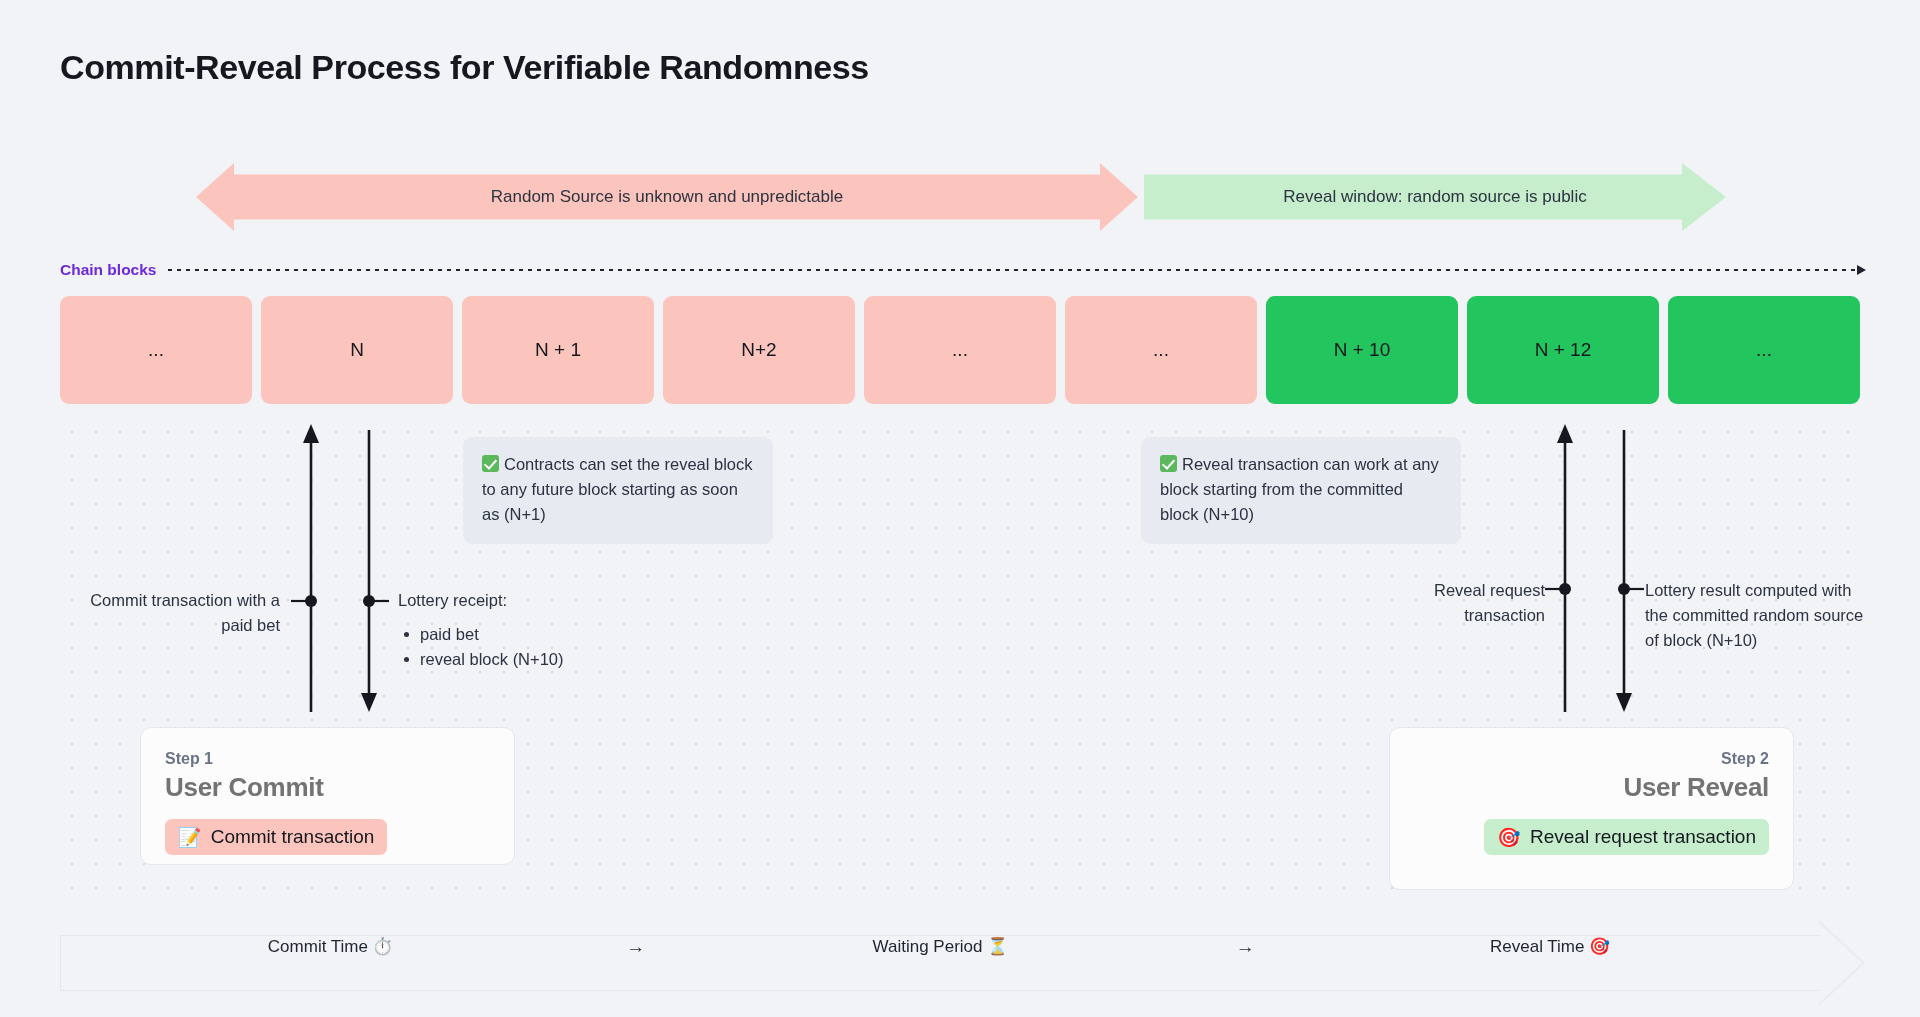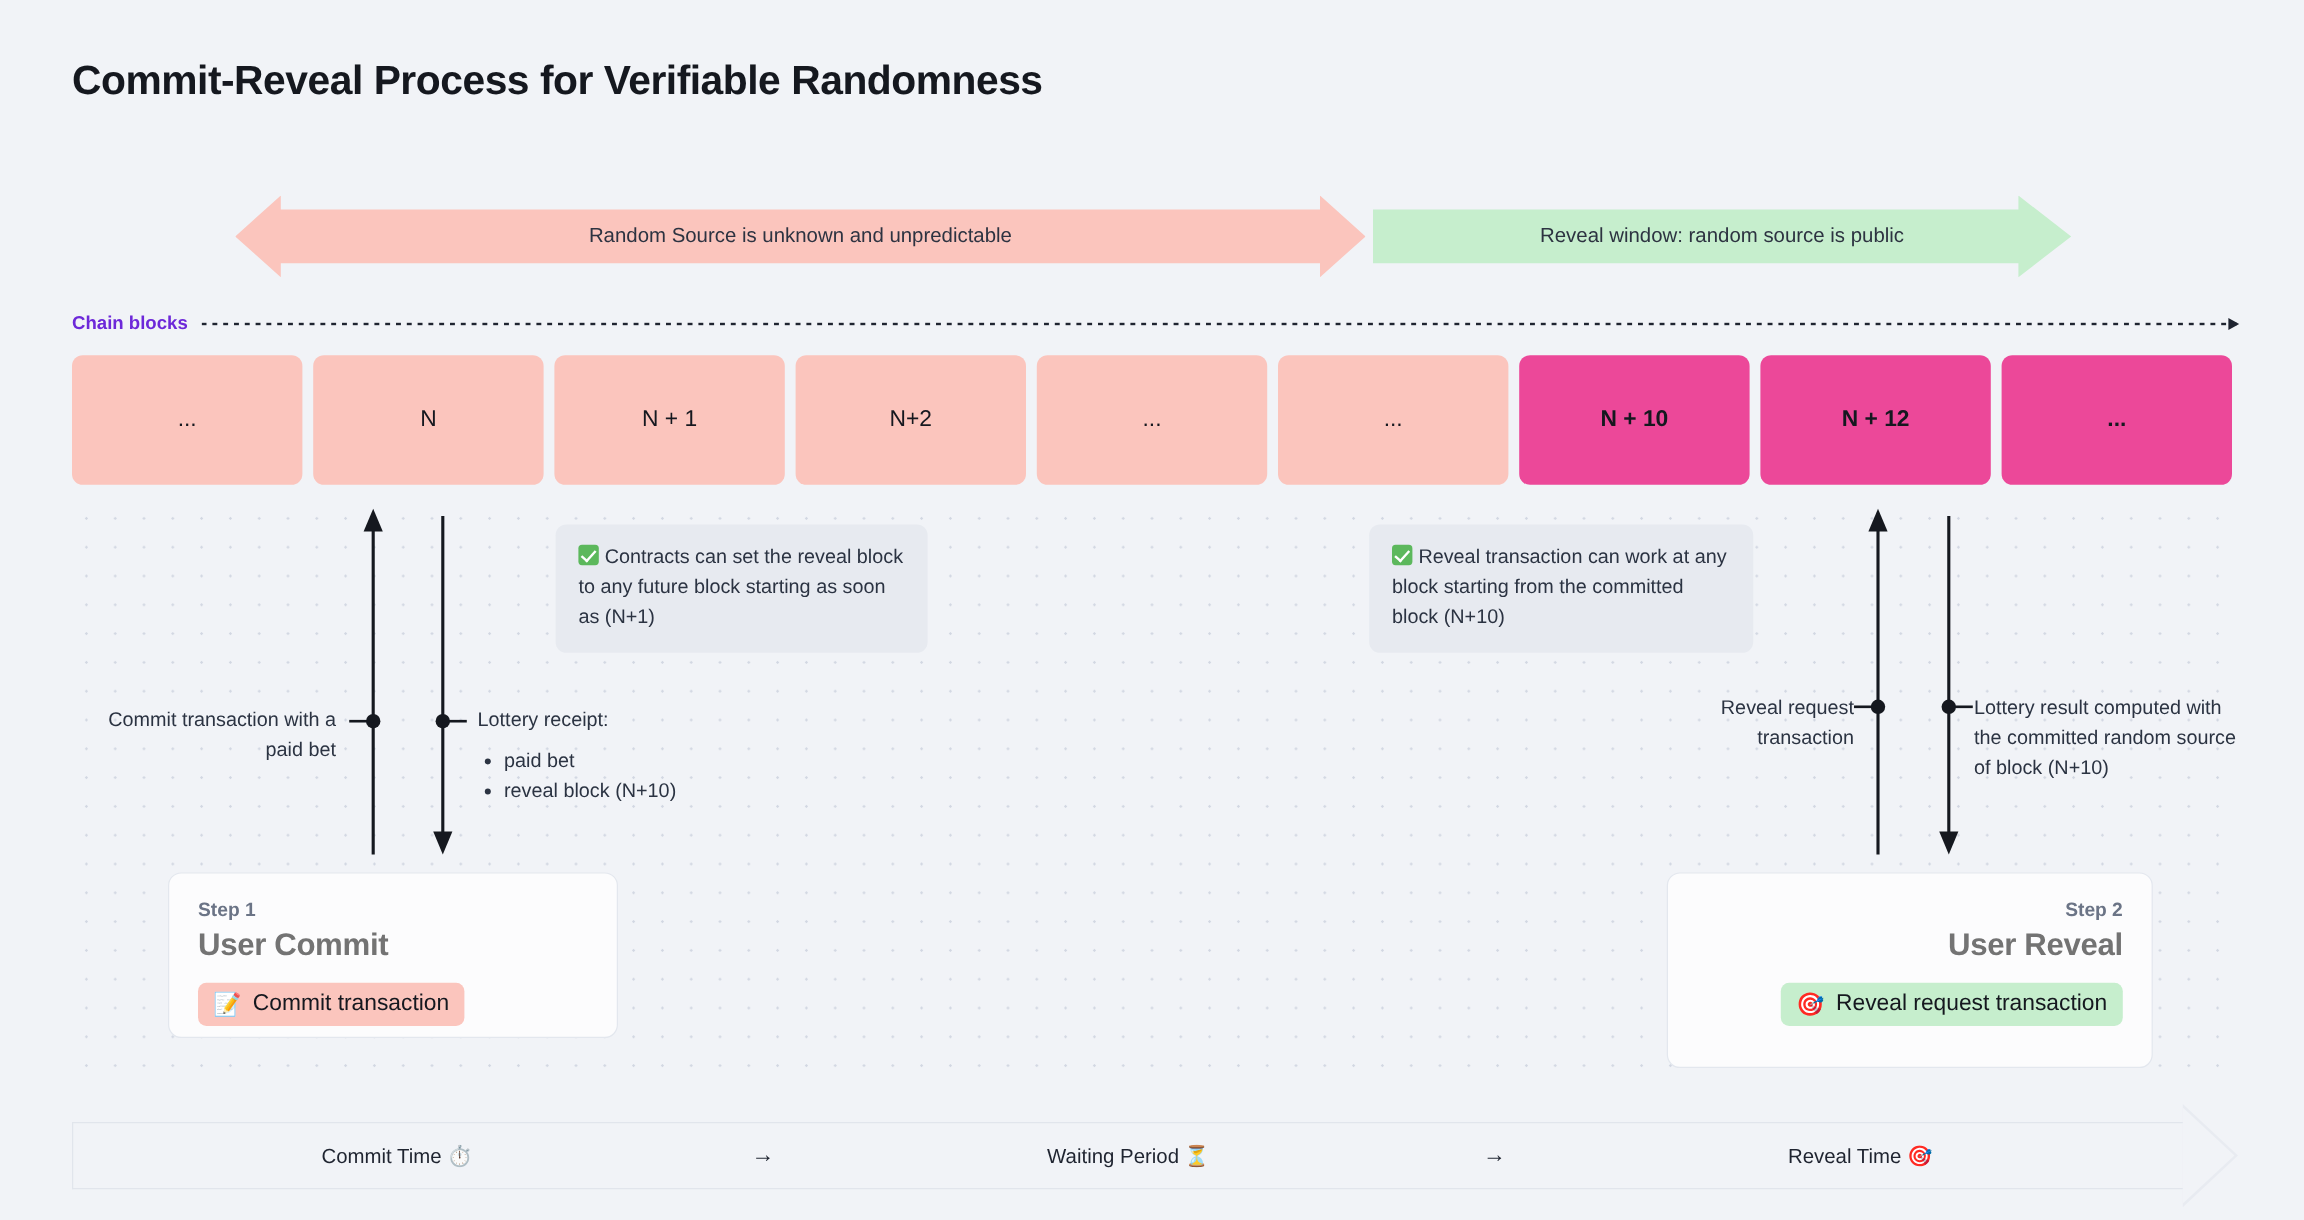--- a/index.html
+++ b/index.html
@@ -154,21 +154,21 @@
   .block {
     flex: 1;
     border-radius: 9px;
     display: flex;
     align-items: center;
     justify-content: center;
     font-size: 19px;
     color: #15181f;
   }
   .block.pink  { background: #fbc5bd; }
-  .block.green { background: #ec4899; font-weight: bold; }
+  .block.green { background: #22c55e; }
 
   
   .markers { position: absolute; left: 0; top: 0; width: 1920px; height: 1017px; pointer-events: none; }
 
   
   .note {
     position: absolute;
     background: #e7eaf0;
     border-radius: 9px;
     padding: 15px 19px 16px 19px;
@@ -258,21 +258,20 @@
   
   .timeline {
     position: absolute;
     left: 60px;
     top: 935px;
     width: 1760px;
     height: 56px;
     border: 1px solid #e1e5ec;
     border-right: none;
     display: flex;
-    align-items: center;
   }
   .timeline-cell {
     flex: 1;
     text-align: center;
     font-size: 17px;
     color: #1f2430;
     white-space: nowrap;
   }
   .timeline-arrow {
     width: 70px;

